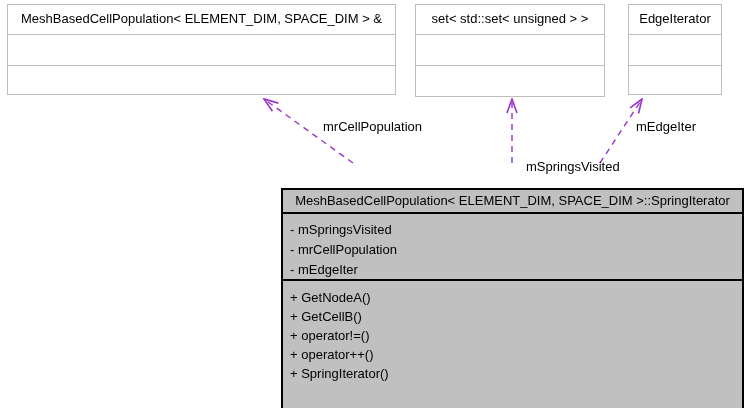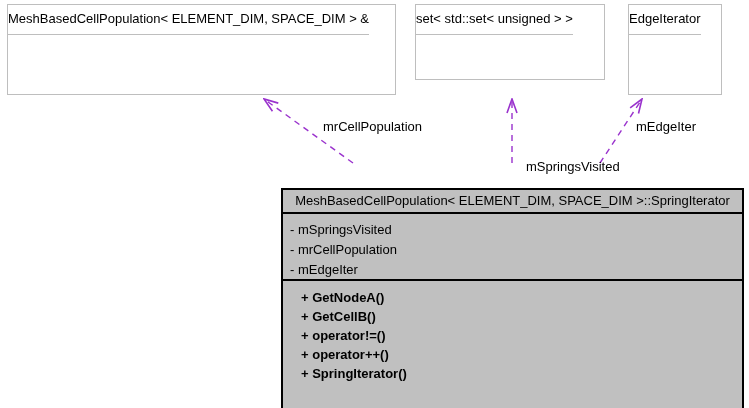--- a/index.html
+++ b/index.html
@@ -19,20 +19,21 @@
     background: #ffffff;
     overflow: hidden;
   }
   
   .ref-node {
     position: absolute;
     background: #ffffff;
     border: 1px solid #bebebe;
     box-sizing: border-box;
     display: flex;
+    flex-direction: column;
   }
   .ref-node .node-title {
     height: 29px;
     line-height: 28px;
     text-align: center;
     white-space: nowrap;
     overflow: hidden;
     border-bottom: 1px solid #bebebe;
   }
   .ref-node .empty-compartment {
@@ -74,23 +75,22 @@
     border-bottom: 2px solid #000000;
     padding: 6px 4px 0 7px;
     overflow: hidden;
   }
   .main-node .attrs-compartment .member-row {
     line-height: 20px;
     white-space: nowrap;
   }
   .main-node .methods-compartment {
     flex: 1;
-    padding: 7px 4px 0 18px;
+    padding: 7px 4px 0 7px;
     overflow: hidden;
-    font-weight: bold;
   }
   .main-node .methods-compartment .member-row {
     line-height: 19px;
     white-space: nowrap;
   }
   
   #edge-layer {
     position: absolute;
     left: 0;
     top: 0;
@@ -121,21 +121,21 @@
 <body>
 
 <div id="canvas">
 
   <div class="ref-node" style="left:7px; top:4px; width:389px; height:91px;">
     <div class="node-title">MeshBasedCellPopulation&lt; ELEMENT_DIM, SPACE_DIM &gt; &amp;</div>
     <div class="empty-compartment mid"></div>
     <div class="empty-compartment last"></div>
   </div>
 
-  <div class="ref-node" style="left:415px; top:4px; width:190px; height:76px;">
+  <div class="ref-node" style="left:415px; top:4px; width:190px; height:93px;">
     <div class="node-title">set&lt; std::set&lt; unsigned &gt; &gt;</div>
     <div class="empty-compartment mid"></div>
     <div class="empty-compartment last"></div>
   </div>
 
   <div class="ref-node" style="left:628px; top:4px; width:94px; height:91px;">
     <div class="node-title">EdgeIterator</div>
     <div class="empty-compartment mid"></div>
     <div class="empty-compartment last"></div>
   </div>

